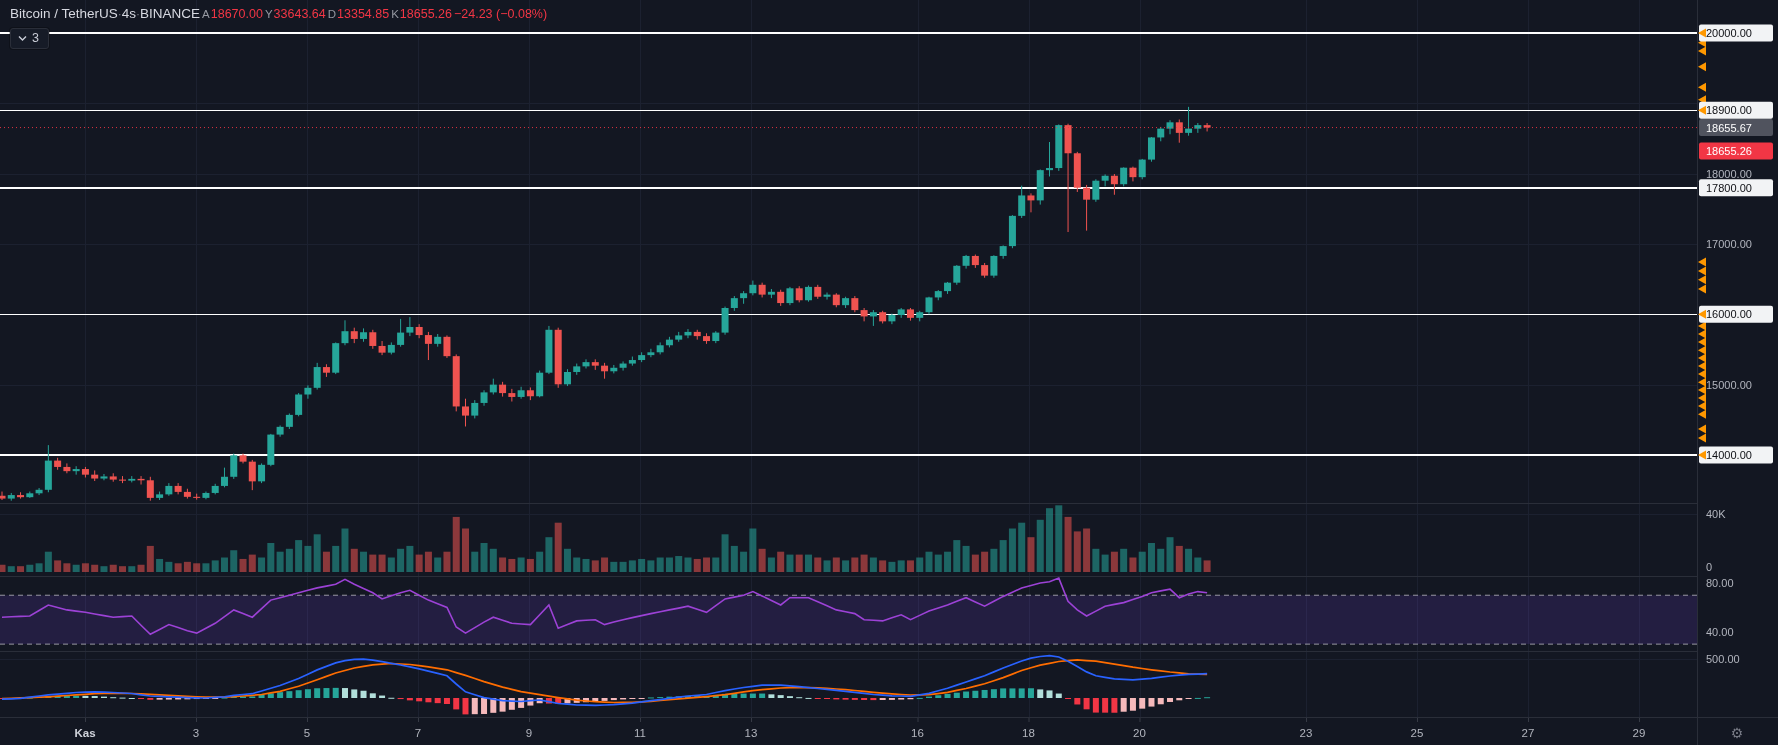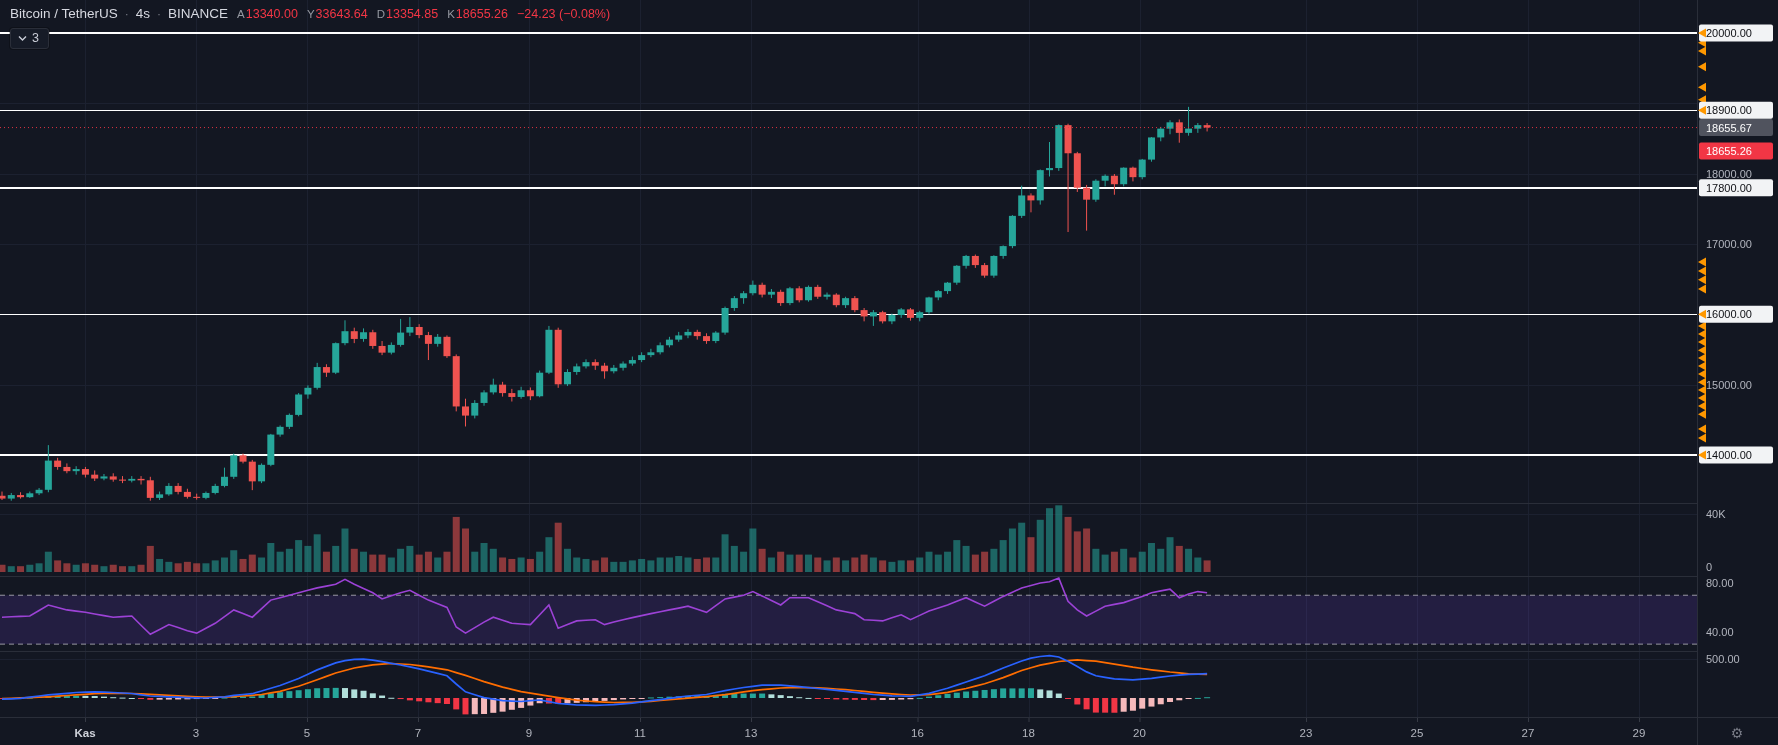--- a/index.html
+++ b/index.html
@@ -1,20 +1,20 @@
 <!DOCTYPE html>
 <html><head>
 <meta charset="utf-8">
 <style>
   html,body{margin:0;padding:0;background:#0b0e14;}
   #app{position:relative;width:1778px;height:745px;background:#131722;overflow:hidden;
        font-family:"Liberation Sans","DejaVu Sans",sans-serif;-webkit-font-smoothing:antialiased;}
   #chart{position:absolute;left:0;top:0;}
   .legend{position:absolute;left:10px;top:6px;z-index:5;pointer-events:none;}
-  .legend-row{display:flex;align-items:baseline;gap:7px;font-size:13.5px;color:#d6d8e0;white-space:nowrap;}
+  .legend-row{display:flex;align-items:baseline;font-size:13.5px;color:#d6d8e0;white-space:nowrap;}
   .legend-row .dim{color:#787b86;font-size:12px;}
   .legend-row .kv{margin-left:2px;font-size:12.5px;}
   .legend-row .k{color:#9598a1;font-size:11.5px;margin-right:1px;}
   .legend-row .v{color:#f23645;}
   .collapse-btn{pointer-events:auto;margin-top:7px;display:inline-flex;align-items:center;gap:5px;
       background:#161b27;border:1px solid #2a2e39;border-radius:3px;padding:2px 9px 3px 7px;
       color:#c9ccd6;font-size:12.5px;cursor:pointer;box-shadow:0 0 0 1px rgba(0,0,0,.25);}
   .collapse-btn svg{display:block;}
   text{font-family:"Liberation Sans","DejaVu Sans",sans-serif;}
 </style>
@@ -685,21 +685,21 @@
       </g>
     </svg>
 
   <div class="legend">
     <div class="legend-row">
       <span>Bitcoin / TetherUS</span>
       <span class="dim">·</span>
       <span>4s</span>
       <span class="dim">·</span>
       <span>BINANCE</span>
-      <span class="kv"><span class="k">A</span><span class="v">13340.00</span></span>
+      <span class="kv"><span class="k">A</span><span class="v">18670.00</span></span>
       <span class="kv"><span class="k">Y</span><span class="v">33643.64</span></span>
       <span class="kv"><span class="k">D</span><span class="v">13354.85</span></span>
       <span class="kv"><span class="k">K</span><span class="v">18655.26</span></span>
       <span class="kv v">−24.23 (−0.08%)</span>
     </div>
     <div class="collapse-btn">
       <span>
           <svg width="9" height="7" viewBox="0 0 9 7">
             <polyline points="1,1.5 4.5,5 8,1.5" fill="none" stroke="#c9ccd6" stroke-width="1.4"></polyline>
           </svg>

